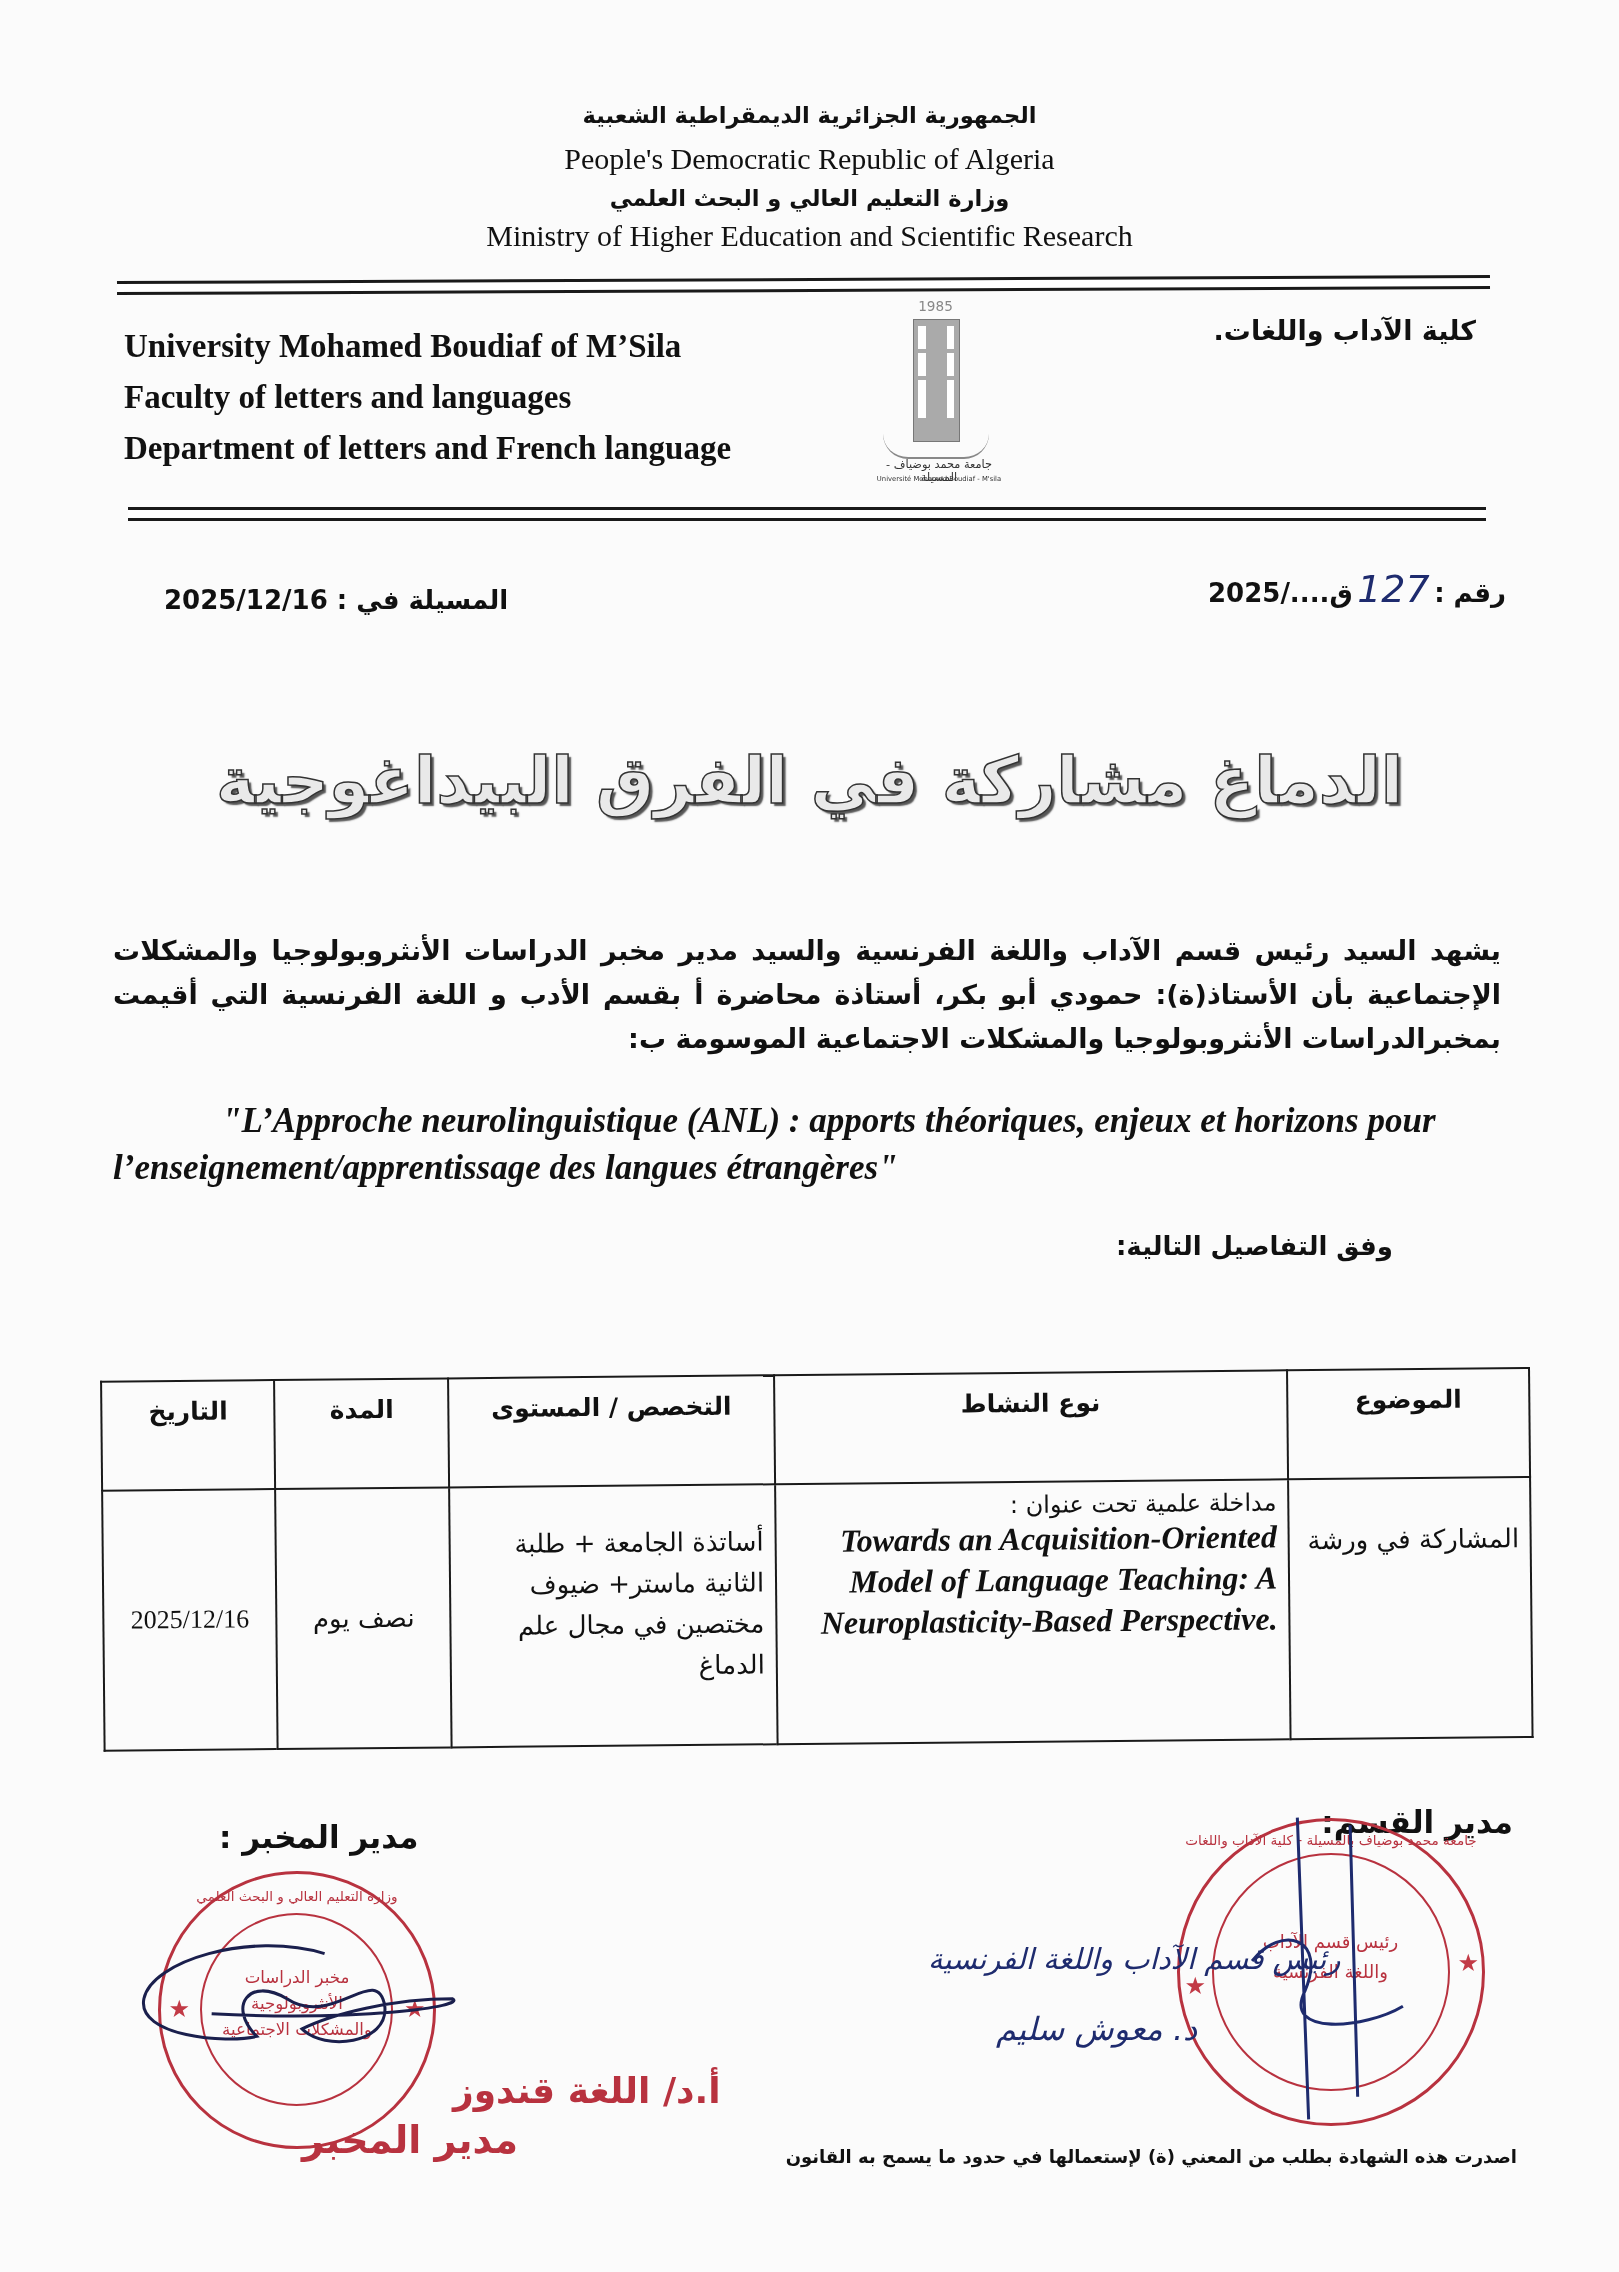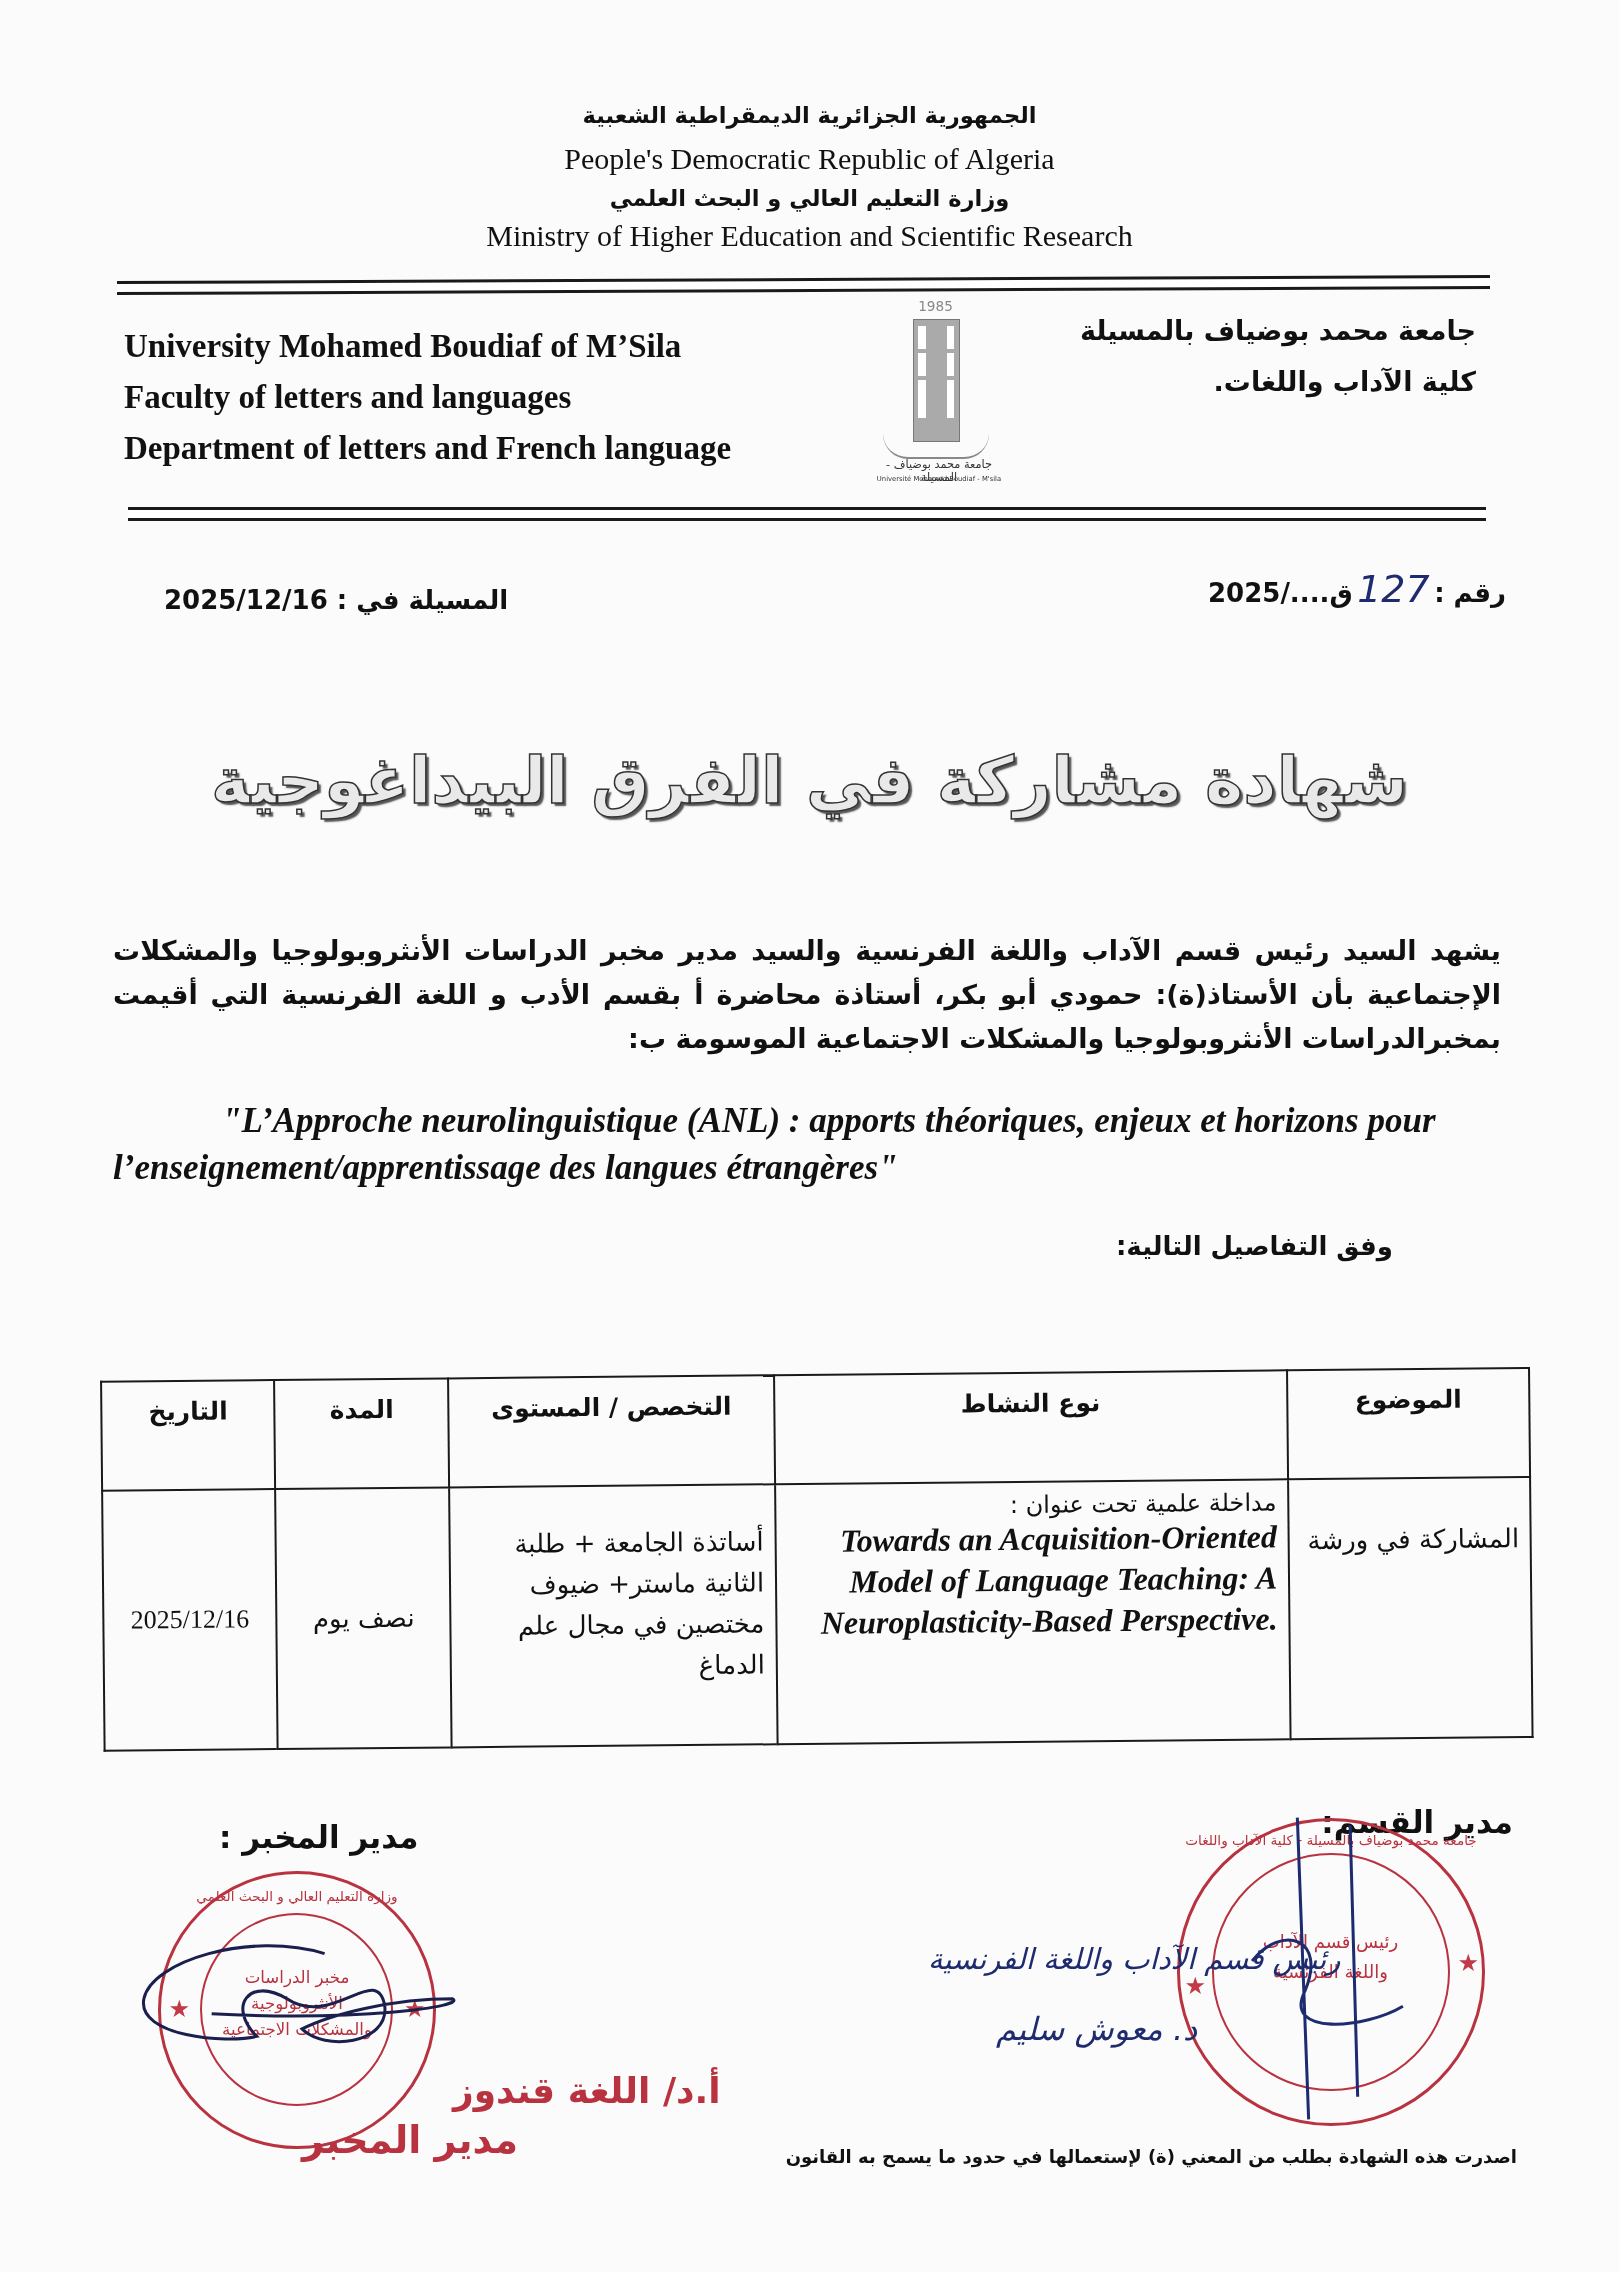--- a/index.html
+++ b/index.html
@@ -114,37 +114,36 @@
     <div class="win" style="right:4.5px; top:33px; height:22.6px;"></div>
     <div class="win" style="left:4.5px; top:60px; height:38px;"></div>
     <div class="win" style="right:4.5px; top:60px; height:38px;"></div>
   </div>
   <div class="book"></div>
   <div class="cap-ar">جامعة محمد بوضياف - المسيلة</div>
   <div class="cap-en">Université Mohamed Boudiaf - M'sila</div>
 </div>
 
 <div class="abs uni-ar" style="top:305px;">
-  <div>جامعة محمد بوضياف بالمسيلة</div>
   <div>كلية الآداب واللغات.</div>
 </div>
 
 <div class="abs dbl-line" style="top:507px; left:128px; width:1358px;"></div>
 
 <div class="abs ref ar" style="right:113px; top:567px; display:flex; gap:4.5px; align-items:baseline;">
   <span>رقم :</span>
   <span class="ink-blue" style="font-family:'DejaVu Sans',sans-serif; font-weight:normal; font-style:italic; font-size:38px;">127</span>
   <span>ق..../2025</span>
 </div>
 <div class="abs ref ar" style="left:164px; top:585px; display:flex; gap:9px;">
   <span>المسيلة في :</span>
   <span style="direction:ltr;">2025/12/16</span>
 </div>
 
-<div class="abs title">شهادة مشاركة في الفرق البيداغوجية</div>
+<div class="abs title">الدماغ مشاركة في الفرق البيداغوجية</div>
 
 <div class="abs body-ar" style="top:929px;">يشهد السيد رئيس قسم الآداب واللغة الفرنسية والسيد مدير مخبر الدراسات الأنثروبولوجيا والمشكلات الإجتماعية بأن الأستاذ(ة):  حمودي أبو بكر، أستاذة محاضرة أ بقسم الأدب و اللغة الفرنسية التي أقيمت بمخبرالدراسات الأنثروبولوجيا والمشكلات الاجتماعية الموسومة ب:</div>
 <div class="abs quote" style="top:1097px; text-indent:109px;">"L’Approche neurolinguistique (ANL) : apports théoriques, enjeux et horizons pour l’enseignement/apprentissage des langues étrangères"</div>
 <div class="abs details" style="top:1231px; right:226px;margin-left:18px;">وفق التفاصيل التالية:</div>
 
 <table class="act">
   <thead>
     <tr>
       <th class="c-topic-h" style="width:219px;">الموضوع</th>
       <th style="width:490px;">نوع النشاط</th>

